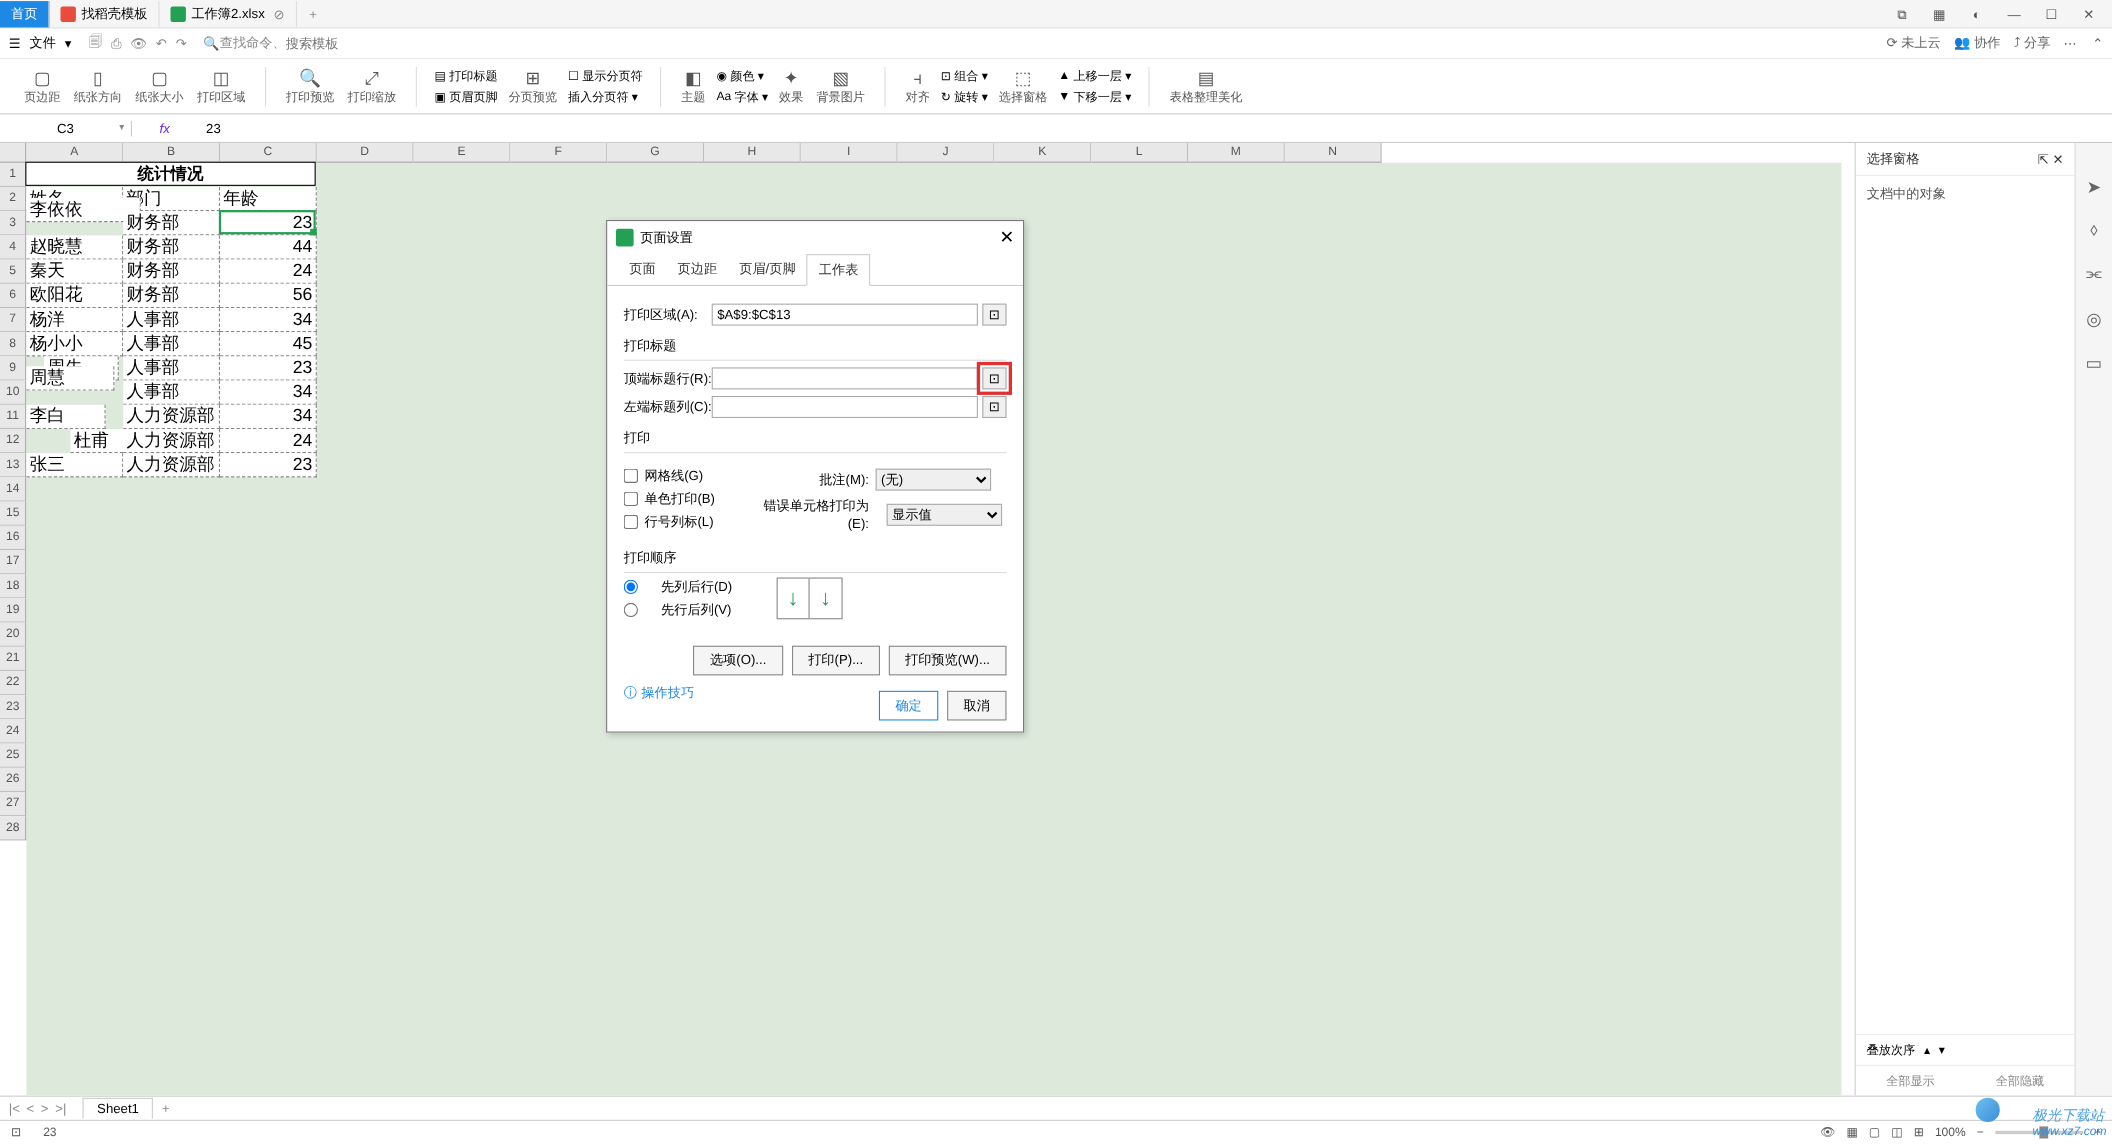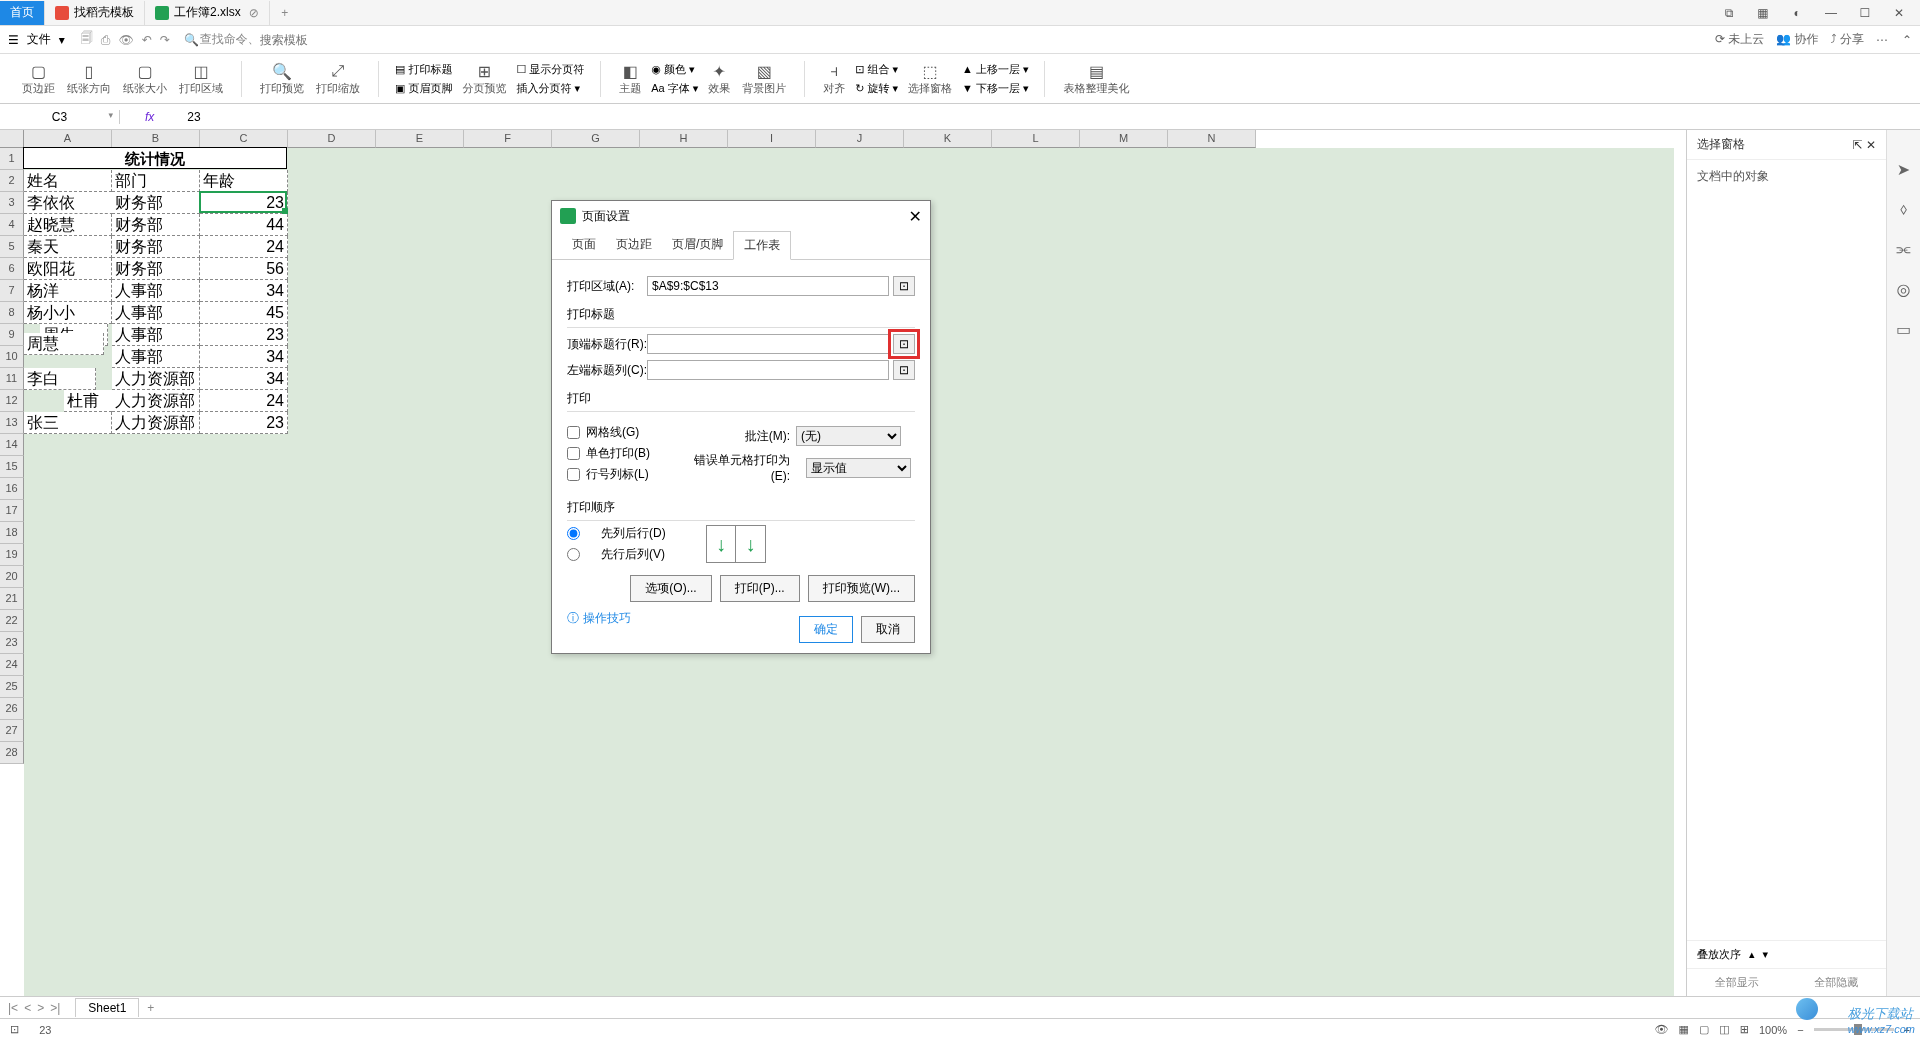--- a/index.html
+++ b/index.html
@@ -83,21 +83,21 @@
   .dlg-label { width: 80px; }
   .dlg-input { flex: 1; border: 1px solid #aaa; height: 20px; padding: 0 4px; font-size: 12px; }
   .dlg-picker { width: 22px; height: 20px; border: 1px solid #aaa; margin-left: 4px; background: #f0f0f0; display: flex; align-items: center; justify-content: center; }
   .dlg-picker.highlight { outline: 3px solid #e03030; outline-offset: 2px; }
   .dlg-section { font-size: 12px; margin-top: 10px; border-bottom: 1px solid #ddd; padding-bottom: 4px; }
   .dlg-cols { display: flex; gap: 30px; margin-top: 8px; }
   .dlg-check { display: flex; align-items: center; gap: 6px; font-size: 12px; margin: 4px 0; }
   .dlg-select { border: 1px solid #aaa; height: 20px; width: 105px; font-size: 12px; }
   .dlg-radio { display: flex; align-items: center; gap: 21px; font-size: 12px; margin: 4px 0; }
   .dlg-order-img { width: 60px; height: 38px; border: 1px solid #888; margin-left: 40px; display: flex; }
-  .dlg-btns { display: flex; justify-content: flex-end; gap: 8px; margin-top: 8px; }
+  .dlg-btns { display: flex; justify-content: flex-end; gap: 8px; margin-top: 20px; }
   .dlg-btn { padding: 4px 14px; border: 1px solid #888; background: #f5f5f5; font-size: 12px; cursor: pointer; }
   .dlg-btn.primary { border: 1px solid #1e88e5; color: #1e88e5; background: #fff; }
   .dlg-tips { color: #1e88e5; font-size: 12px; display: flex; align-items: center; gap: 4px; margin-top: -22px; }
   
   
   .sheet-tabs { height: 22px; border-top: 1px solid #ccc; display: flex; align-items: center; padding: 0 8px; }
   .sheet-nav { display: flex; gap: 6px; color: #888; }
   .sheet-tab { padding: 2px 12px; border: 1px solid #ccc; border-bottom: none; margin-left: 15px; background: #fff; font-size: 12px; }
   .sheet-add { margin-left: 8px; color: #888; }
   
@@ -307,21 +307,21 @@
         <div class="row-h">25</div>
         <div class="row-h">26</div>
         <div class="row-h">27</div>
         <div class="row-h">28</div>
       </div>
     <div class="cells" id="cells">
         <div class="cell header-cell" style="left: 0px; top: 0px; width: 264px; height: 22px; text-align: center; font-weight: bold; font-size: 15px;">统计情况</div>
         <div class="cell data" style="left: 0px; top: 22px; width: 88px; height: 22px;">姓名</div>
         <div class="cell data" style="left: 88px; top: 22px; width: 88px; height: 22px;">部门</div>
         <div class="cell data" style="left: 176px; top: 22px; width: 88px; height: 22px;">年龄</div>
-        <div class="cell data" style="left: 0px; top: 44px; width: 104px; height: 22px;">李依依</div>
+        <div class="cell data" style="left: 0px; top: 32px; width: 104px; height: 22px;">李依依</div>
         <div class="cell data" style="left: 88px; top: 44px; width: 88px; height: 22px;">财务部</div>
         <div class="cell data" style="left: 176px; top: 44px; width: 88px; height: 22px; text-align: right;">23</div>
         <div class="cell data" style="left: 0px; top: 66px; width: 88px; height: 22px;">赵晓慧</div>
         <div class="cell data" style="left: 88px; top: 66px; width: 88px; height: 22px;">财务部</div>
         <div class="cell data" style="left: 176px; top: 66px; width: 88px; height: 22px; text-align: right;">44</div>
         <div class="cell data" style="left: 0px; top: 88px; width: 88px; height: 22px;">秦天</div>
         <div class="cell data" style="left: 88px; top: 88px; width: 88px; height: 22px;">财务部</div>
         <div class="cell data" style="left: 176px; top: 88px; width: 88px; height: 22px; text-align: right;">24</div>
         <div class="cell data" style="left: 0px; top: 110px; width: 88px; height: 22px;">欧阳花</div>
         <div class="cell data" style="left: 88px; top: 110px; width: 88px; height: 22px;">财务部</div>

